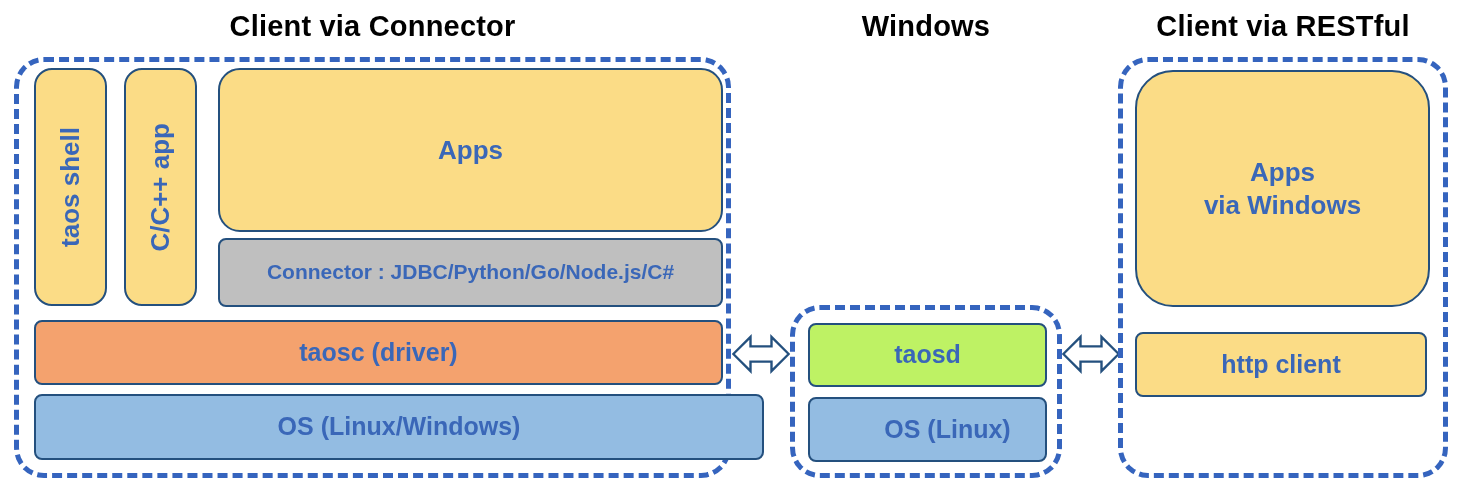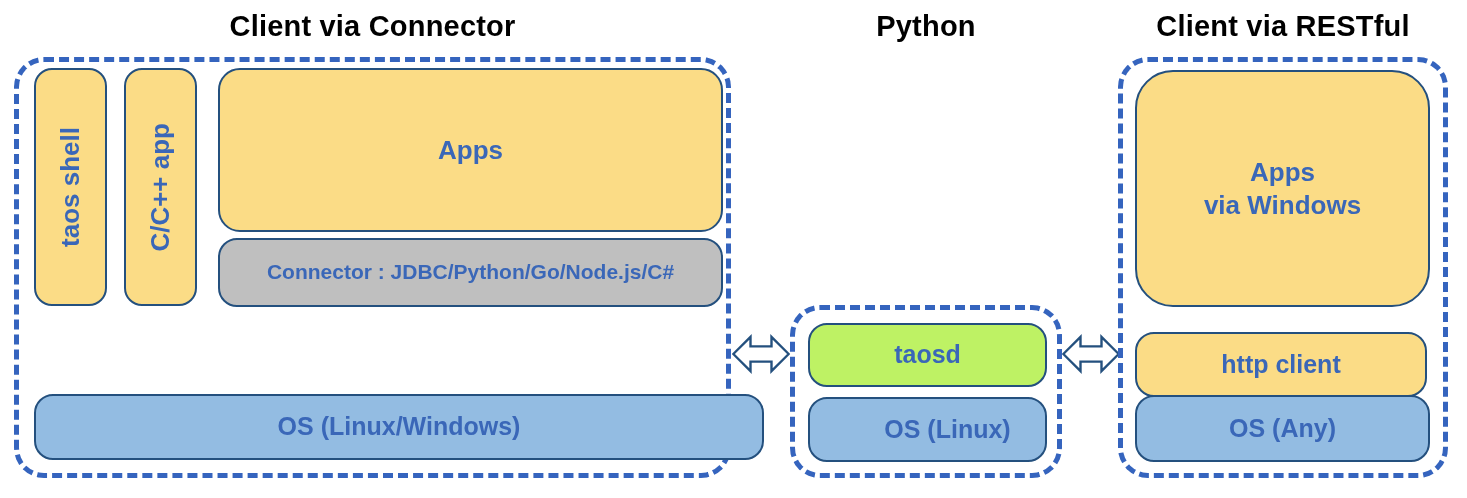--- a/index.html
+++ b/index.html
@@ -36,21 +36,21 @@
     border-radius: 30px;
     background: transparent;
   }
   #group-connector { left: 14px;   top: 57px;  width: 717px; height: 421px; }
   #group-server    { left: 790px;  top: 305px; width: 272px; height: 173px; }
   #group-restful   { left: 1118px; top: 57px;  width: 330px; height: 421px; }
 
   .box {
     position: absolute;
     border: 2.5px solid #24507E;
-    border-radius: 19px;
+    border-radius: 8px;
     display: flex;
     align-items: center;
     justify-content: center;
     text-align: center;
     font-weight: 700;
     color: #3A67B8;
     font-size: 25px;
     line-height: 1.25;
   }
   .fill-yellow { background: #FBDC86; }
@@ -93,35 +93,38 @@
   #arrow-left  { left: 732px;  top: 333px; }
   #arrow-right { left: 1062px; top: 333px; }
   .arrow svg { display: block; width: 100%; height: 100%; }
 </style>
 </head>
 <body>
 
 <div class="canvas">
 
   <div class="section-title" id="title-left">Client via Connector</div>
-  <div class="section-title" id="title-server">Python</div>
+  <div class="section-title" id="title-server">Windows</div>
   <div class="section-title" id="title-right">Client via RESTful</div>
 
   <div class="dashed-group" id="group-connector">
     <div class="box fill-yellow" id="box-taos-shell">
       <span class="vertical-label">taos shell</span>
     </div>
     <div class="box fill-yellow" id="box-cpp-app">
       <span class="vertical-label">C/C++ app</span>
     </div>
     <div class="box fill-yellow" id="box-apps">
       <span>Apps</span>
     </div>
     <div class="box fill-gray" id="box-connector">
       <span>Connector : JDBC/Python/Go/Node.js/C#</span>
+    </div>
+    <div class="box fill-orange" id="box-taosc">
+      <span>taosc (driver)</span>
     </div>
     <div class="box fill-blue" id="box-os-left">
       <span>OS (Linux/Windows)</span>
     </div>
   </div>
 
   <div class="arrow" id="arrow-left">
     <svg viewBox="0 0 60 44" xmlns="http://www.w3.org/2000/svg">
       <polygon points="1,22 19,4 19,14 41,14 41,4 59,22 41,40 41,30 19,30 19,40" fill="#ffffff" stroke="#24507E" stroke-width="2.5" stroke-linejoin="miter"></polygon>
     </svg>
@@ -145,18 +148,15 @@
   <div class="dashed-group" id="group-restful">
     <div class="box fill-yellow" id="box-apps-restful">
       <span>
         <span style="display:block">Apps</span>
         <span style="display:block">via Windows</span>
       </span>
     </div>
     <div class="box fill-yellow" id="box-http-client">
       <span>http client</span>
     </div>
-    <div class="box fill-blue" id="box-os-any">
-      <span>OS (Any)</span>
-    </div>
   </div>
 
 </div>
 
 </body></html>

